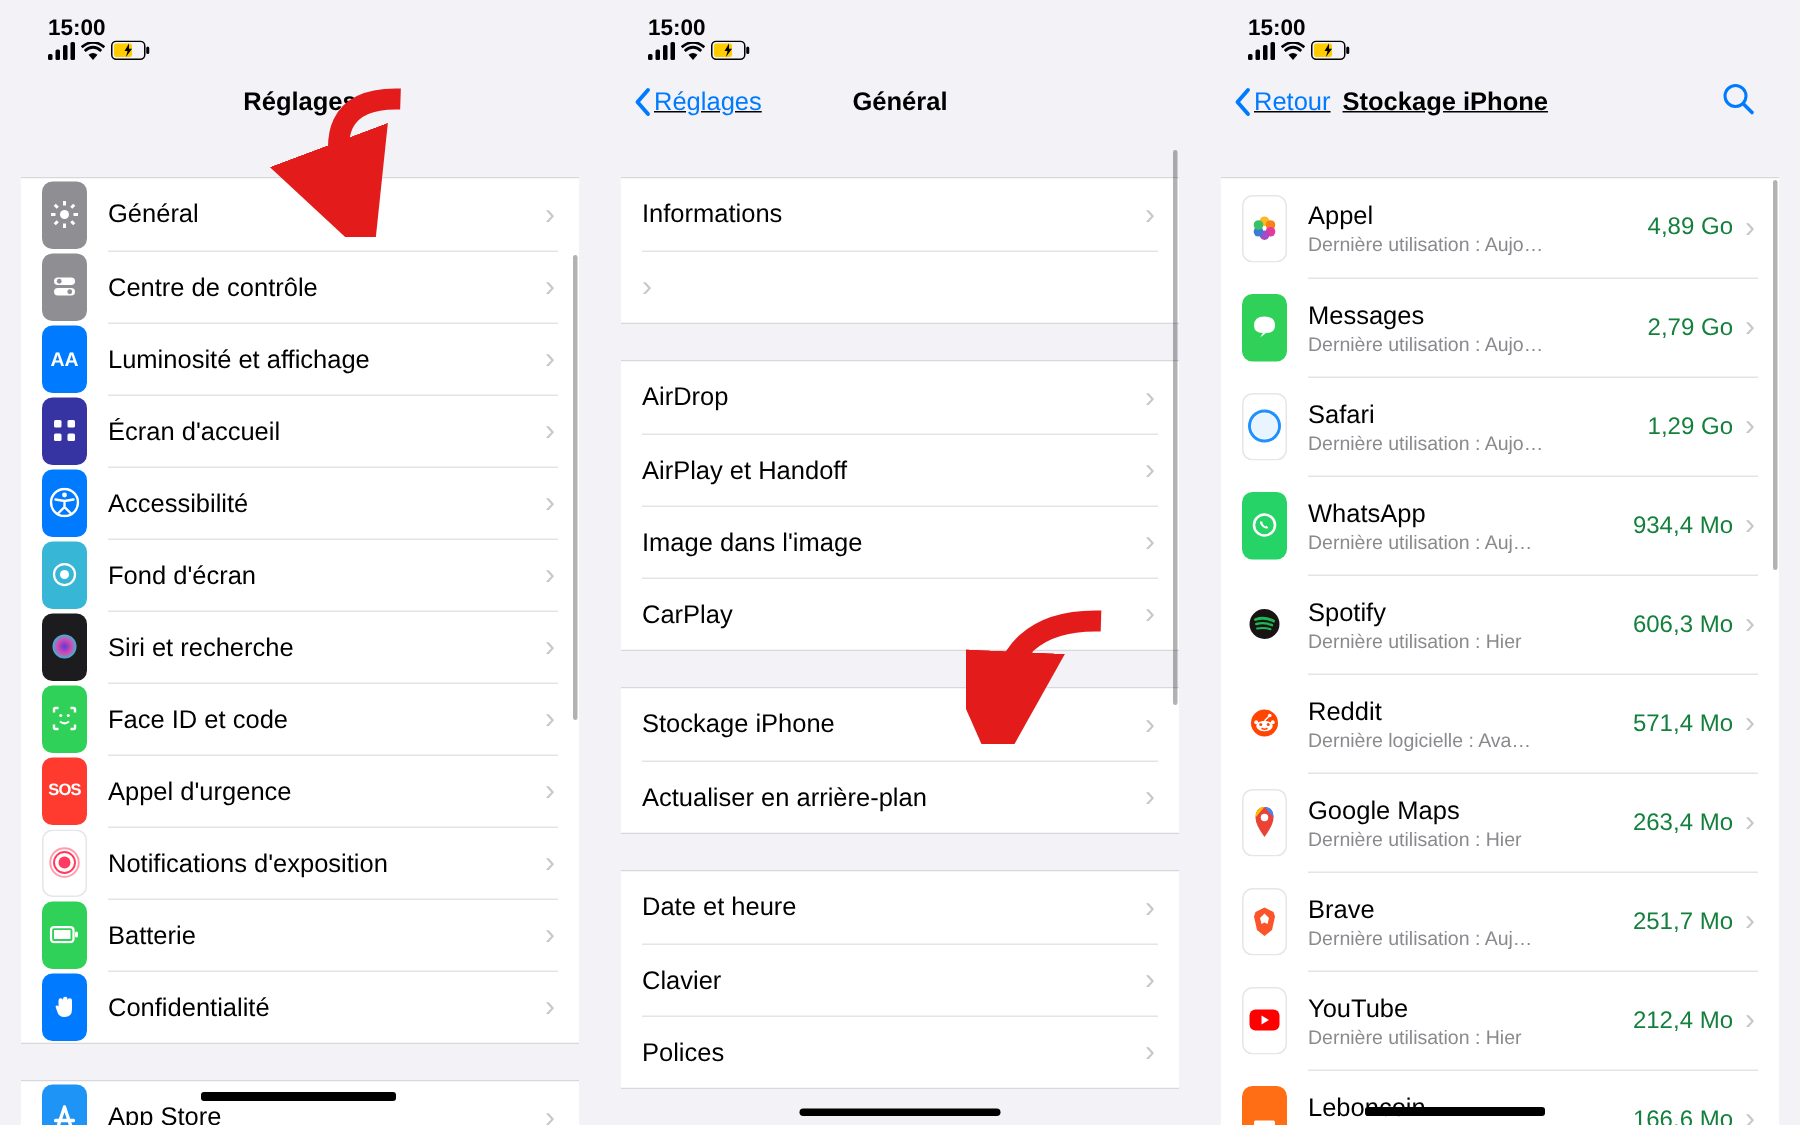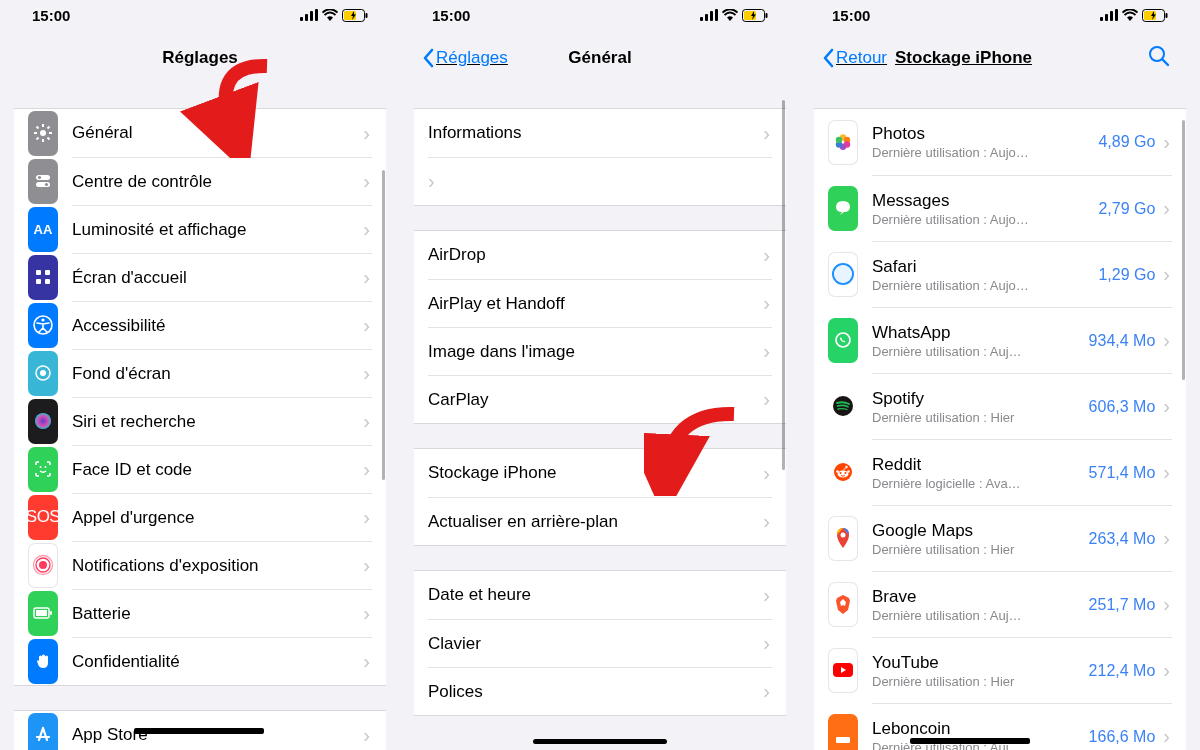--- a/index.html
+++ b/index.html
@@ -17,25 +17,26 @@
     flex: 1;
     background: #f2f2f7;
     position: relative;
     overflow: hidden;
     height: 750px;
   }
   .status-bar {
     height: 30px;
     display: flex;
     justify-content: space-between;
-    align-items: center;
+    align-items: flex-start;
     padding: 0 18px;
     font-size: 15px;
     font-weight: 600;
-    margin-top: 0;
+    margin-top: 10px;
+    flex-direction: column;
   }
   .status-right { display: flex; align-items: center; gap: 4px; }
   .nav-bar {
     height: 44px;
     display: flex;
     align-items: center;
     position: relative;
     padding: 0 8px;
     margin-top: 6px;
     text-decoration: underline;
@@ -111,21 +112,21 @@
     font-size: 20px;
     font-weight: 400;
     flex-shrink: 0;
   }
   .group-gap { height: 24px; background: #f2f2f7; }
   .storage-row { min-height: 66px; }
   .storage-row .row-content { min-height: 66px; }
   .storage-text { flex: 1; display: flex; flex-direction: column; }
   .storage-text .app-name { font-size: 17px; color: #000; }
   .storage-text .app-sub { font-size: 13px; color: #8a8a8e; margin-top: 1px; white-space: nowrap; overflow: hidden; text-overflow: ellipsis; max-width: 180px;}
-  .storage-size { font-size: 16px; color: #3b82f6; margin-right: 8px; white-space: nowrap; }
+  .storage-size { font-size: 16px; color: #15803d; margin-right: 8px; white-space: nowrap; }
   
   .arrow-overlay {
     position: absolute;
     pointer-events: none;
     z-index: 10;
   }
   
   .scroll-hint {
     position: absolute;
     right: 1px;
@@ -295,21 +296,21 @@
             <path d="M6 11 Q9 13.5 12 11" stroke="#fff" stroke-width="1.4" fill="none"></path>
           </svg>
         </span>
       <div class="row-content">
         <span class="row-label">Face ID et code</span>
         <span class="chevron">›</span>
       </div>
       </div>
       <div class="row">
       <span class="icon" style="background:#ff3b30;">
-          <span style="color:#fff;font-size:17px;font-weight:400;letter-spacing:-0.5px">SOS</span>
+          <span style="color:#fff;font-size:11px;font-weight:700;letter-spacing:-0.5px">SOS</span>
         </span>
       <div class="row-content">
         <span class="row-label">Appel d'urgence</span>
         <span class="chevron">›</span>
       </div>
       </div>
       <div class="row">
       <span class="icon" style="background:#ffffff;box-shadow:inset 0 0 0 1px #e5e5ea;">
           <svg width="22" height="22" viewBox="0 0 22 22">
             <circle cx="11" cy="11" r="4" fill="#ff3b60"></circle>
@@ -553,21 +554,21 @@
               <circle r="3.2" cx="4" cy="-2" fill="#f88017"></circle>
               <circle r="3.2" cx="4" cy="2.5" fill="#e6399b"></circle>
               <circle r="3.2" cx="0" cy="4.8" fill="#a44bc6"></circle>
               <circle r="3.2" cx="-4" cy="2.5" fill="#3a7bd5"></circle>
               <circle r="3.2" cx="-4" cy="-2" fill="#3ac162"></circle>
             </g>
           </svg>
         </span>
       <div class="row-content">
         <div class="storage-text">
-          <span class="app-name">Photos</span>
+          <span class="app-name">Appel</span>
           <span class="app-sub">Dernière utilisation : Aujo…</span>
         </div>
         <span class="storage-size">4,89 Go</span>
         <span class="chevron">›</span>
       </div>
       </div>
       <div class="row storage-row">
       <span class="icon" style="background:#30d158;">
           <svg width="18" height="18" viewBox="0 0 18 18">
             <path d="M9 2 Q2 2 2 8 Q2 13 8 13 L6 16 L10 13 Q16 13 16 8 Q16 2 9 2 Z" fill="#fff"></path>

